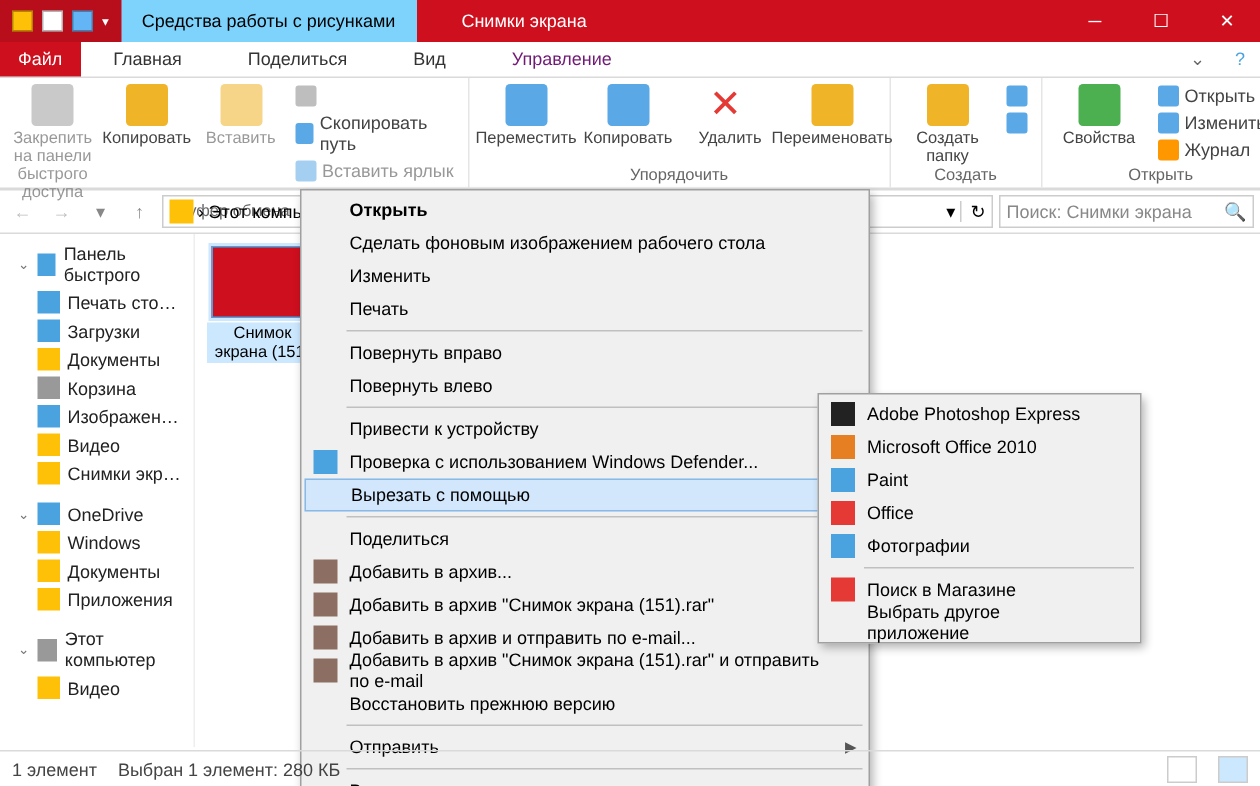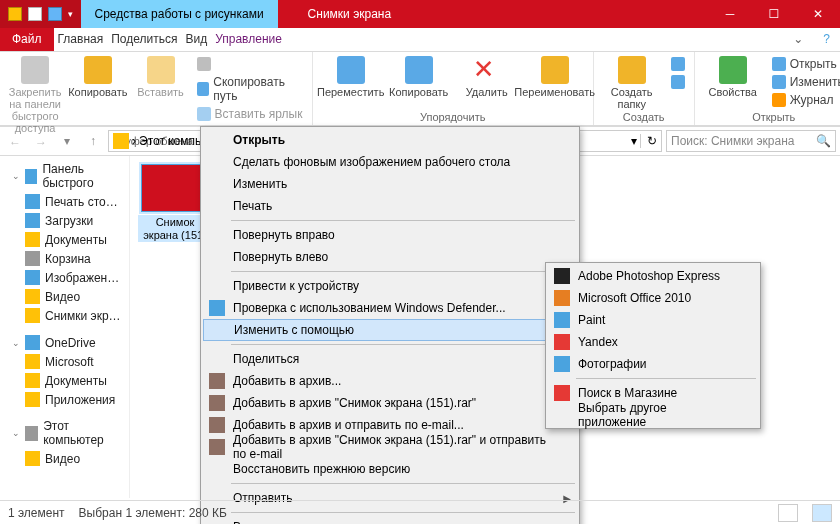--- a/index.html
+++ b/index.html
@@ -6,21 +6,21 @@
 body{width:840px;height:524px;overflow:hidden;background:#fff;position:relative}
 .titlebar{height:28px;background:#ce0f1e;display:flex;align-items:stretch;color:#fff}
 .titlebar .qat{background:#b80d1a;display:flex;align-items:center;padding:0 8px;gap:6px}
 .titlebar .qat .ico{width:14px;height:14px;background:#ffc107;border:1px solid rgba(0,0,0,.3)}
 .titlebar .tool-tab{background:#7dd3fc;color:#000;display:flex;align-items:center;padding:0 14px;font-size:12px}
 .titlebar .title{flex:1;display:flex;align-items:center;padding-left:30px;font-size:12px}
 .titlebar .winbtns{display:flex}
 .titlebar .winbtn{width:44px;display:flex;align-items:center;justify-content:center;font-size:12px}
 .tabs{height:24px;display:flex;align-items:stretch;border-bottom:1px solid #dadada}
 .tabs .file{background:#ce0f1e;color:#fff;padding:4px 12px}
-.tabs .tab{padding:4px 4px;color:#333}
+.tabs .tab{padding:4px 22px;color:#333}
 .tabs .tab.tool{color:#701a75}
 .tabs .spacer{flex:1}
 .tabs .caret{padding:4px 10px;color:#666}
 .ribbon{height:74px;border-bottom:1px solid #dadada;display:flex}
 .group{border-right:1px solid #e5e5e5;display:flex;flex-direction:column;padding:2px 6px 0 6px}
 .group .body{flex:1;display:flex;align-items:flex-start;gap:4px}
 .group .lbl{text-align:center;font-size:11px;color:#666;padding:1px 0 2px 0}
 .bigbtn{display:flex;flex-direction:column;align-items:center;width:64px;padding-top:2px;gap:2px}
 .bigbtn .ico{width:28px;height:28px;background:#f0b429;border-radius:3px}
 .bigbtn .txt{font-size:11px;text-align:center;color:#444;line-height:1.1}
@@ -252,21 +252,21 @@
       </div>
     <div class="sep"></div>
     <div class="item">
         <span class="chev">⌄</span>
         <span class="ico blue"></span>
         <span>OneDrive</span>
       </div>
     <div class="item">
         <span class="chev"></span>
         <span class="ico"></span>
-        <span>Microsoft</span>
+        <span>Windows</span>
       </div>
     <div class="item">
         <span class="chev"></span>
         <span class="ico"></span>
         <span>Документы</span>
       </div>
     <div class="item">
         <span class="chev"></span>
         <span class="ico"></span>
         <span>Приложения</span>
@@ -305,21 +305,21 @@
   <div class="sep"></div>
   <div class="mi">
       <span>Привести к устройству</span>
       <span class="ar">▶</span>
     </div>
   <div class="mi">
       <span class="ic" style="background:#4aa3df"></span>
       <span>Проверка с использованием Windows Defender...</span>
     </div>
   <div class="mi hover">
-      <span>Изменить с помощью</span>
+      <span>Вырезать с помощью</span>
       <span class="ar">▶</span>
     </div>
   <div class="sep"></div>
   <div class="mi">
       <span>Поделиться</span>
       <span class="ar">▶</span>
     </div>
   <div class="mi">
       <span class="ic" style="background:#8d6e63"></span>
       <span>Добавить в архив...</span>
@@ -355,21 +355,21 @@
   <div class="mi">
       <span class="ic" style="background:#e67e22"></span>
       <span>Microsoft Office 2010</span>
     </div>
   <div class="mi">
       <span class="ic" style="background:#4aa3df"></span>
       <span>Paint</span>
     </div>
   <div class="mi">
       <span class="ic" style="background:#e53935"></span>
-      <span>Yandex</span>
+      <span>Office</span>
     </div>
   <div class="mi">
       <span class="ic" style="background:#4aa3df"></span>
       <span>Фотографии</span>
     </div>
   <div class="sep"></div>
   <div class="mi">
       <span class="ic" style="background:#e53935"></span>
       <span>Поиск в Магазине</span>
     </div>

